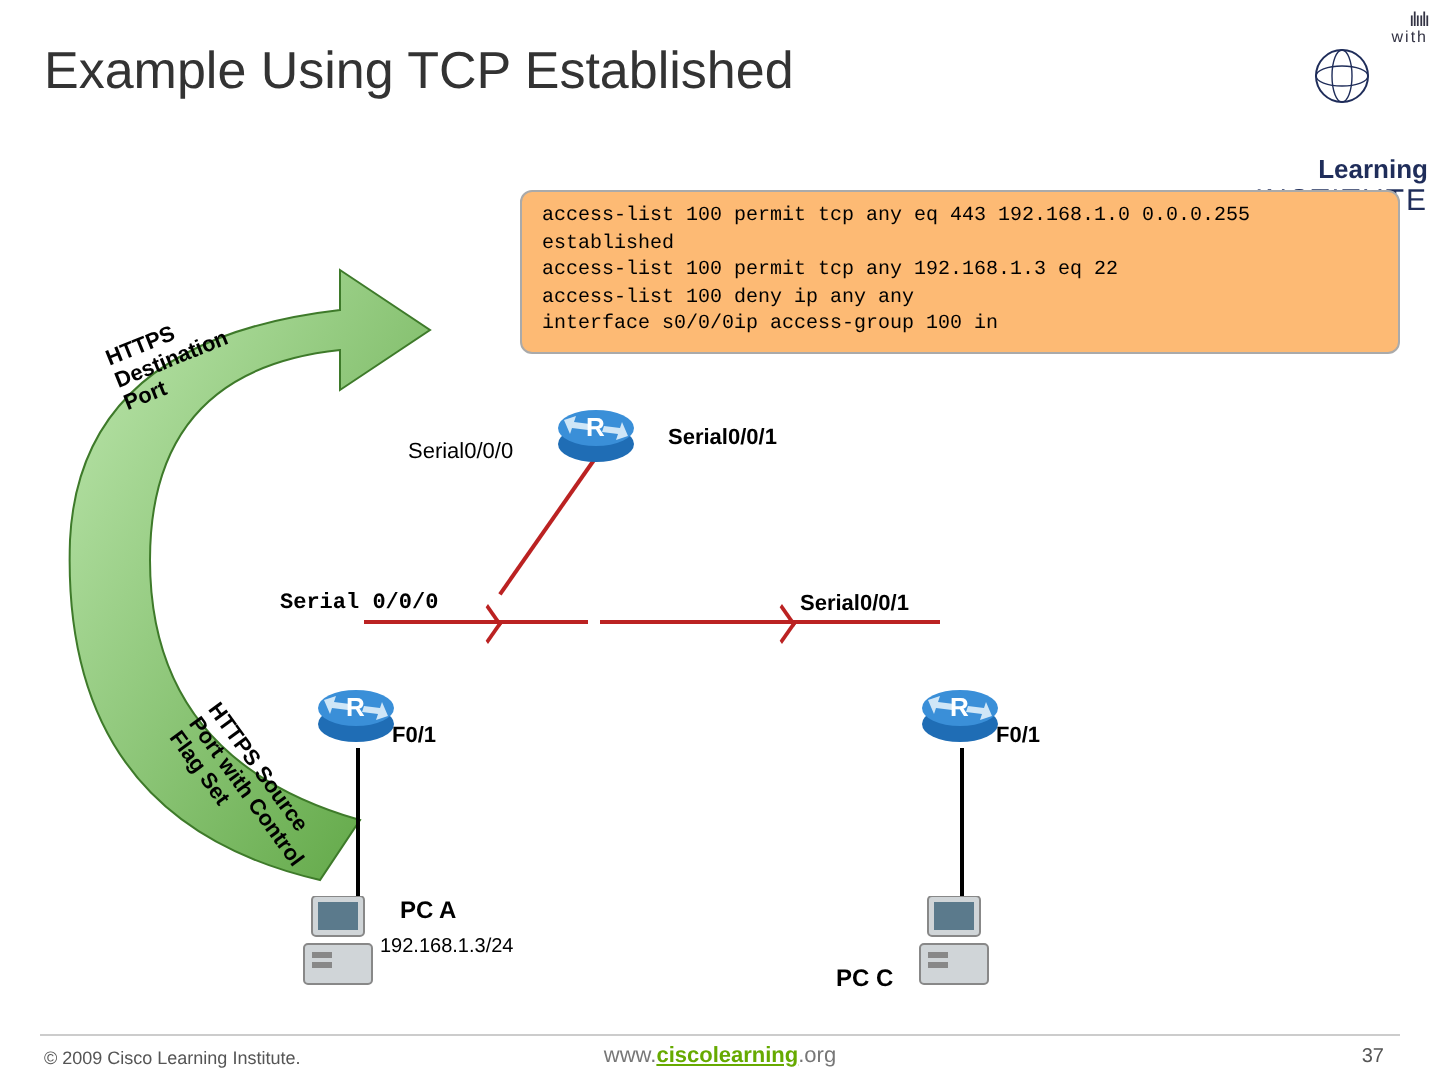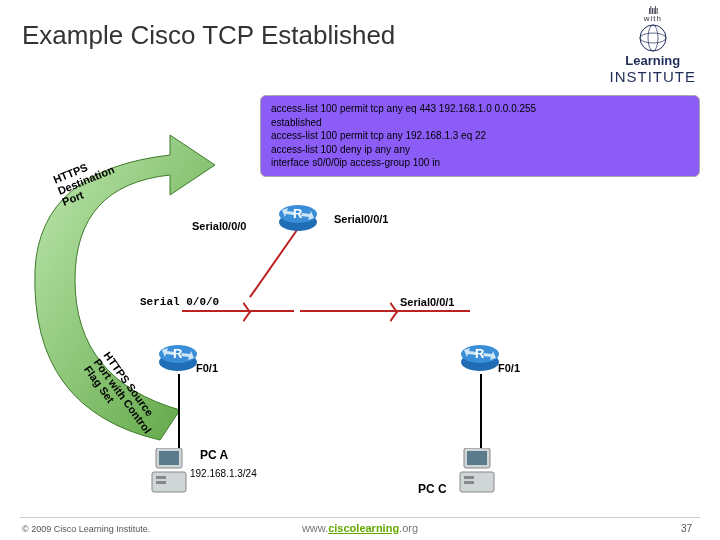--- a/index.html
+++ b/index.html
@@ -1,38 +1,38 @@
 <!DOCTYPE html>
 <html><head>
 <meta charset="utf-8">
 <style>
   * { box-sizing: border-box; margin: 0; padding: 0; }
   html, body { width: 720px; height: 540px; font-family: Arial, Helvetica, sans-serif; background: #fff; overflow: hidden; }
   .slide { position: relative; width: 720px; height: 540px; }
   .title { position: absolute; top: 20px; left: 22px; font-size: 26px; color: #333; }
-  .logo { position: absolute; top: 8px; right: 24px; text-align: center; color: #1f2d5a; }
+  .logo { position: absolute; top: 8px; right: 6px; text-align: right; color: #1f2d5a; }
   .logo .cisco { font-size: 8px; letter-spacing: 1px; color: #334; }
   .logo .bars { font-size: 10px; letter-spacing: -1px; color: #334; line-height: 6px; }
-  .logo .learn { font-size: 13px; font-weight: bold; color: #1f2d5a; }
+  .logo .learn { font-size: 13px; font-weight: bold; color: #1f2d5a; margin-top: 24px; }
   .logo .inst { font-size: 15px; letter-spacing: 1px; color: #1f2d5a; }
   .logo svg { display: block; margin: 0 auto; }
 
   .aclbox {
     position: absolute; top: 95px; left: 260px; width: 440px;
-    background: #8b5cf6; border: 1px solid #aaa; border-radius: 6px;
-    padding: 6px 10px; font-family: Liberation Sans, sans-serif; font-size: 10px;
+    background: #fdba74; border: 1px solid #aaa; border-radius: 6px;
+    padding: 6px 10px; font-family: Liberation Mono, monospace; font-size: 10px;
     line-height: 1.35; white-space: pre; color: #000;
   }
 
   .green-arrow { position: absolute; top: 130px; left: 20px; }
 
   .lbl-https-dest { position: absolute; top: 162px; left: 56px; font-size: 11px; font-weight: bold; transform: rotate(-22deg); color: #000; white-space: pre; line-height: 1.1; }
   .lbl-https-src { position: absolute; top: 378px; left: 78px; font-size: 11px; font-weight: bold; transform: rotate(54deg); color:#000; white-space: pre; line-height: 1.1; }
 
-  .serial-top-left  { position: absolute; top: 220px; left: 192px; font-size: 11px; font-weight: bold; }
+  .serial-top-left  { position: absolute; top: 220px; left: 204px; font-size: 11px; font-weight: normal; }
   .serial-top-right { position: absolute; top: 213px; left: 334px; font-size: 11px; font-weight: bold; }
   .serial-mid-left  { position: absolute; top: 296px; left: 140px; font-size: 11px; font-weight: bold; font-family: Liberation Mono, monospace; }
   .serial-mid-right { position: absolute; top: 296px; left: 400px; font-size: 11px; font-weight: bold; }
   .f01-left  { position: absolute; top: 362px; left: 196px; font-size: 11px; font-weight: bold; }
   .f01-right { position: absolute; top: 362px; left: 498px; font-size: 11px; font-weight: bold; }
   .pca-lbl { position: absolute; top: 448px; left: 200px; font-size: 12px; font-weight: bold; }
   .pca-ip  { position: absolute; top: 468px; left: 190px; font-size: 10px; font-weight: normal; }
   .pcc-lbl { position: absolute; top: 482px; left: 418px; font-size: 12px; font-weight: bold; }
 
   .router1 { position: absolute; top: 200px; left: 278px; }
@@ -53,21 +53,21 @@
   .footer { position: absolute; bottom: 6px; left: 22px; font-size: 9px; color: #555; }
   .pagenum { position: absolute; bottom: 6px; right: 28px; font-size: 10px; color: #555; }
   .url { position: absolute; bottom: 6px; left: 50%; transform: translateX(-50%); font-size: 11px; color: #777; }
   .url .g { color: #6a0; font-weight: bold; text-decoration: underline; }
   .hr { position: absolute; bottom: 22px; left: 20px; right: 20px; border-top: 1px solid #ccc; }
 </style>
 </head>
 <body>
 <div class="slide">
 
-  <div class="title">Example Cisco TCP Established</div>
+  <div class="title">Example Using TCP Established</div>
 
   <div class="logo">
     <div class="bars">ılıılı</div>
     <div class="cisco">with</div>
     <svg width="70" height="30">
       <circle cx="35" cy="15" r="13" fill="none" stroke="#1f2d5a" stroke-width="1"></circle>
       <ellipse cx="35" cy="15" rx="13" ry="5" fill="none" stroke="#1f2d5a" stroke-width="0.7"></ellipse>
       <ellipse cx="35" cy="15" rx="5" ry="13" fill="none" stroke="#1f2d5a" stroke-width="0.7"></ellipse>
     </svg>
     <div class="learn">Learning</div>

